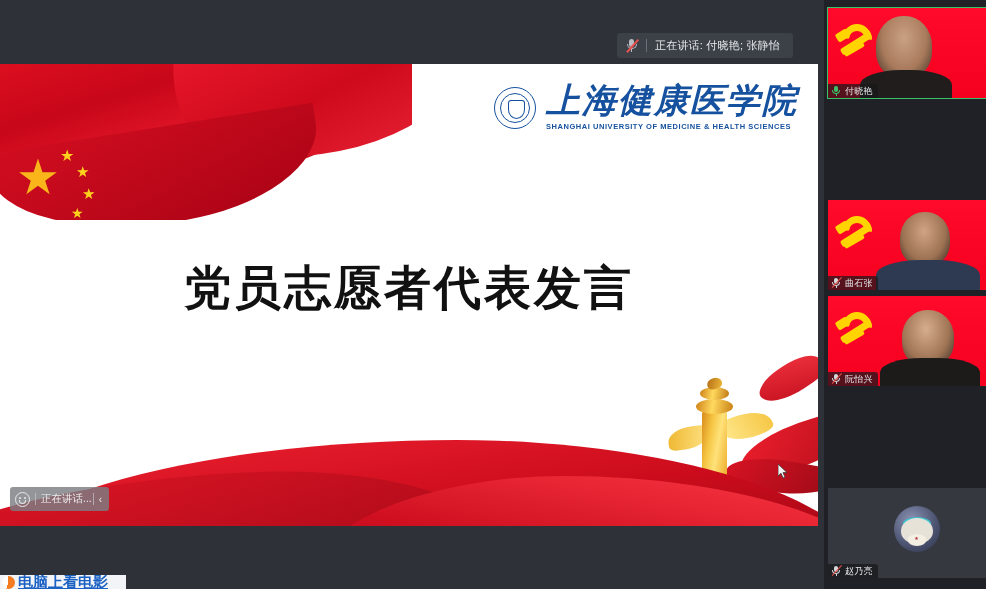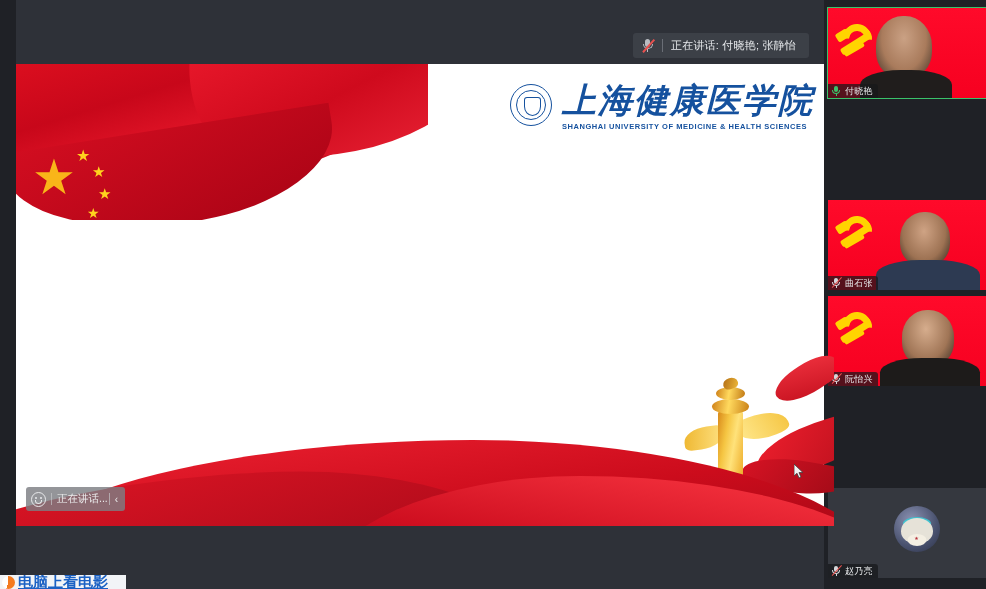--- a/index.html
+++ b/index.html
@@ -2,21 +2,21 @@
 <html><head>
 <meta charset="utf-8">
 <style>
   * { margin:0; padding:0; box-sizing:border-box; }
   html,body { width:986px; height:589px; overflow:hidden; background:#1f2126;
     font-family:"Liberation Sans","DejaVu Sans",sans-serif; }
 
   #app { position:relative; width:986px; height:589px; background:#1f2126; }
 
   
-  #share-area { position:absolute; left:16px; top:0; width:824px; height:589px;
+  #share-area { position:absolute; left:0; top:0; width:824px; height:589px;
     background:#2e3138; overflow:hidden; }
 
   
   #speaking-bar { position:absolute; left:617px; top:33px; width:176px; height:25px;
     background:rgba(62,65,72,.94); border-radius:3px; display:flex; align-items:center;
     padding:0 8px; z-index:40; }
   #speaking-bar .mic-off-ico { width:13px; height:15px; position:relative; flex:0 0 auto; }
   #speaking-bar .mic-off-ico .body { position:absolute; left:4px; top:1px; width:5px; height:8px;
     border-radius:3px; background:#b9bcc2; }
   #speaking-bar .mic-off-ico .arc { position:absolute; left:1.5px; top:6px; width:10px; height:5px;
@@ -43,21 +43,21 @@
     background:linear-gradient(160deg,#d20d20 0%,#a90315 100%);
     border-radius:0 0 56% 70%/0 0 100% 100%; transform:rotate(-9deg); }
   .star { position:absolute; color:#ffd21e; line-height:1; text-shadow:0 0 1px rgba(0,0,0,.05); }
   .star.big { left:24px; top:93px; font-size:49px; color:#f9b519; }
   .star.s1 { left:68px; top:88px; font-size:16px; }
   .star.s2 { left:84px; top:104px; font-size:15px; }
   .star.s3 { left:90px; top:126px; font-size:15px; }
   .star.s4 { left:79px; top:146px; font-size:14px; }
 
   
-  #uni-logo { position:absolute; right:20px; top:20px; display:flex; gap:10px; }
+  #uni-logo { position:absolute; right:20px; top:20px; display:flex; align-items:center; gap:10px; }
   #uni-logo .seal { width:42px; height:42px; border-radius:50%; border:1.6px solid #15519e;
     position:relative; flex:0 0 auto; }
   #uni-logo .seal:after { content:""; position:absolute; left:5px; top:5px; right:5px; bottom:5px;
     border:1.4px solid #15519e; border-radius:50%; }
   #uni-logo .seal:before { content:""; position:absolute; left:13px; top:12px; width:15px; height:17px;
     border:1.6px solid #15519e; border-radius:3px 3px 50% 50%; z-index:2; }
   #uni-logo .txt-zh { font-family:"Liberation Serif","DejaVu Serif",serif; font-size:34px;
     font-weight:bold; color:#15519e; letter-spacing:2px; font-style:italic; line-height:1; }
   #uni-logo .txt-en { font-size:7.5px; color:#15519e; letter-spacing:.55px; font-weight:bold;
     margin-top:4px; }
@@ -207,20 +207,21 @@
       </div>
 
       <div id="uni-logo">
         <span class="seal"></span>
         <span>
           <div class="txt-zh">上海健康医学院</div>
           <div class="txt-en">SHANGHAI UNIVERSITY OF MEDICINE &amp; HEALTH SCIENCES</div>
         </span>
       </div>
 
+      <div id="slide-title">党员志愿者代表发言</div>
 
       <div class="ribbon rb3"></div>
       <div id="pillar">
         <span class="wingL"></span>
           <span class="wingR"></span>
         <span class="shaft"></span>
           <span class="cap"></span>
           <span class="cap2"></span>
           <span class="bird"></span>
       </div>

